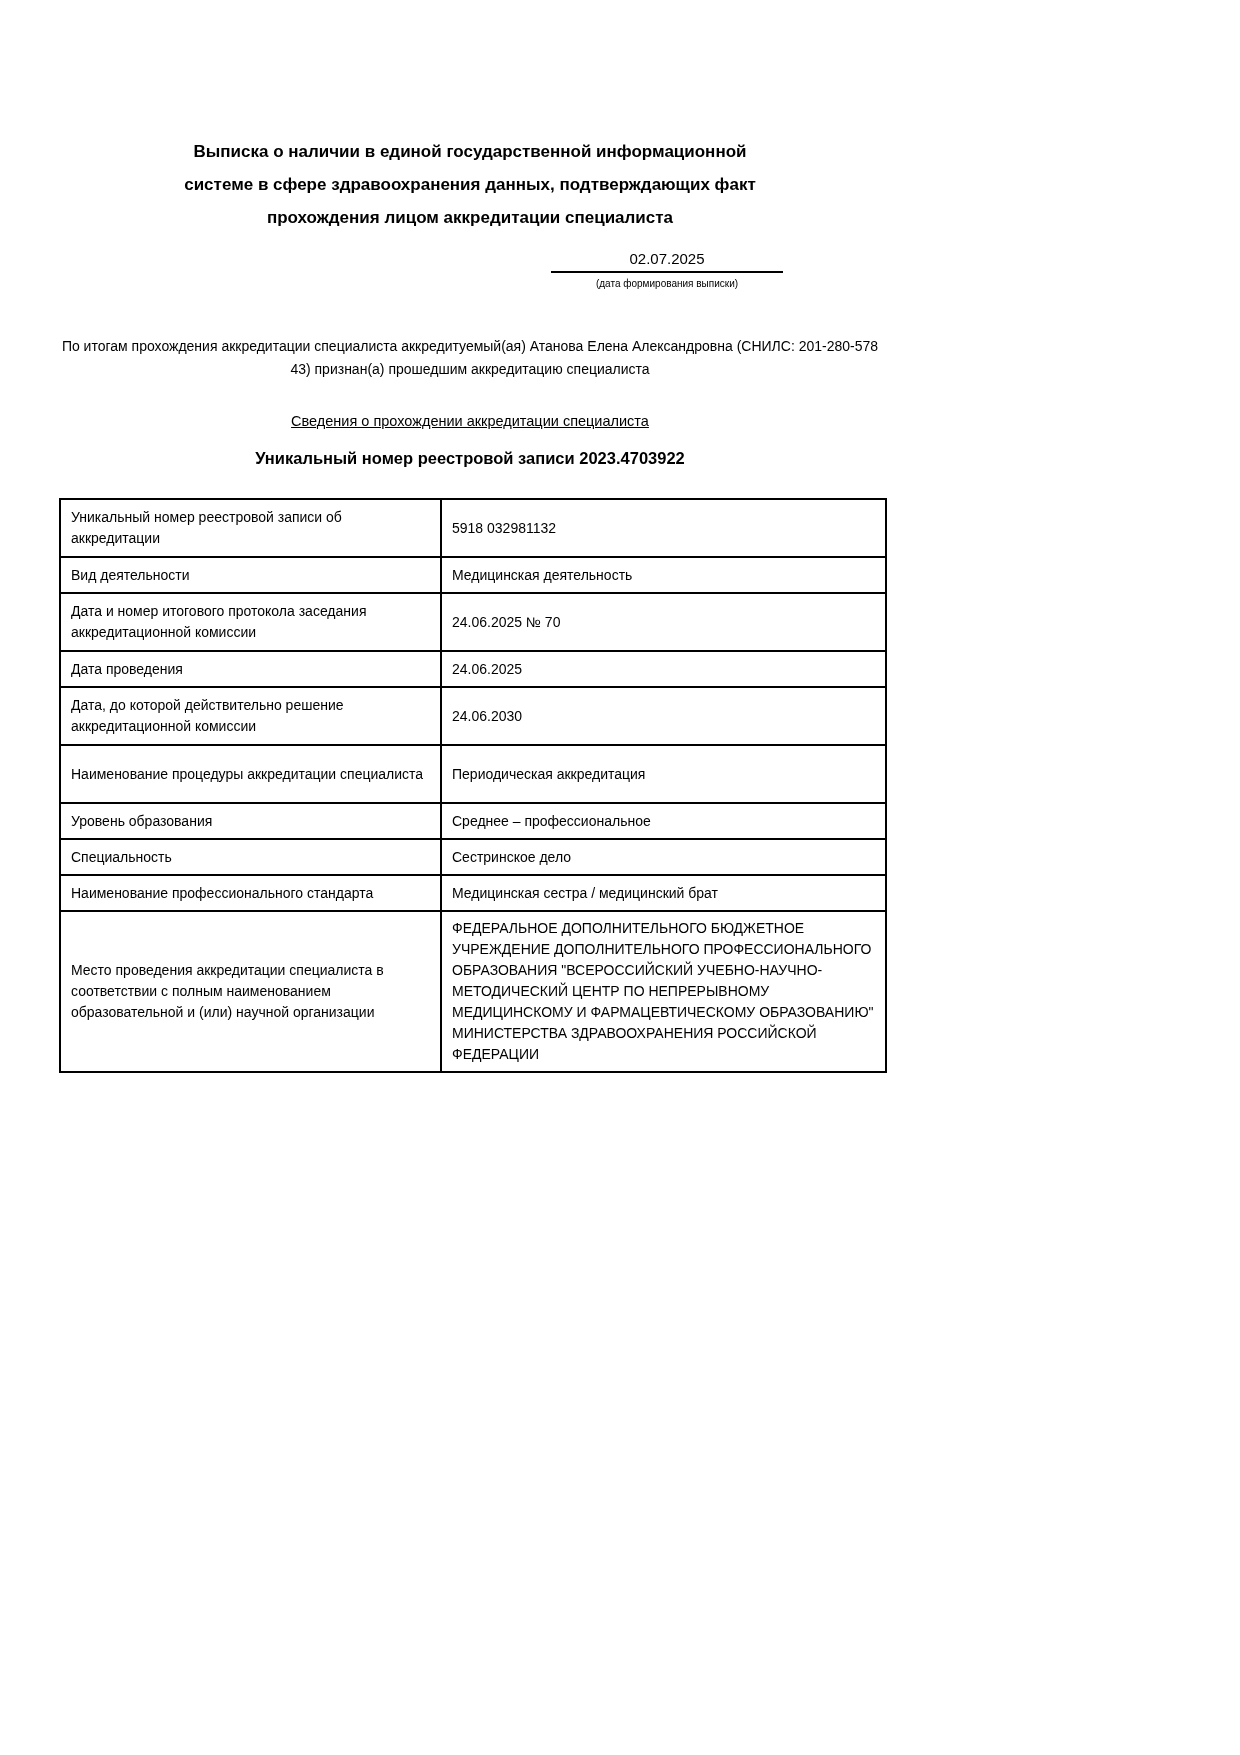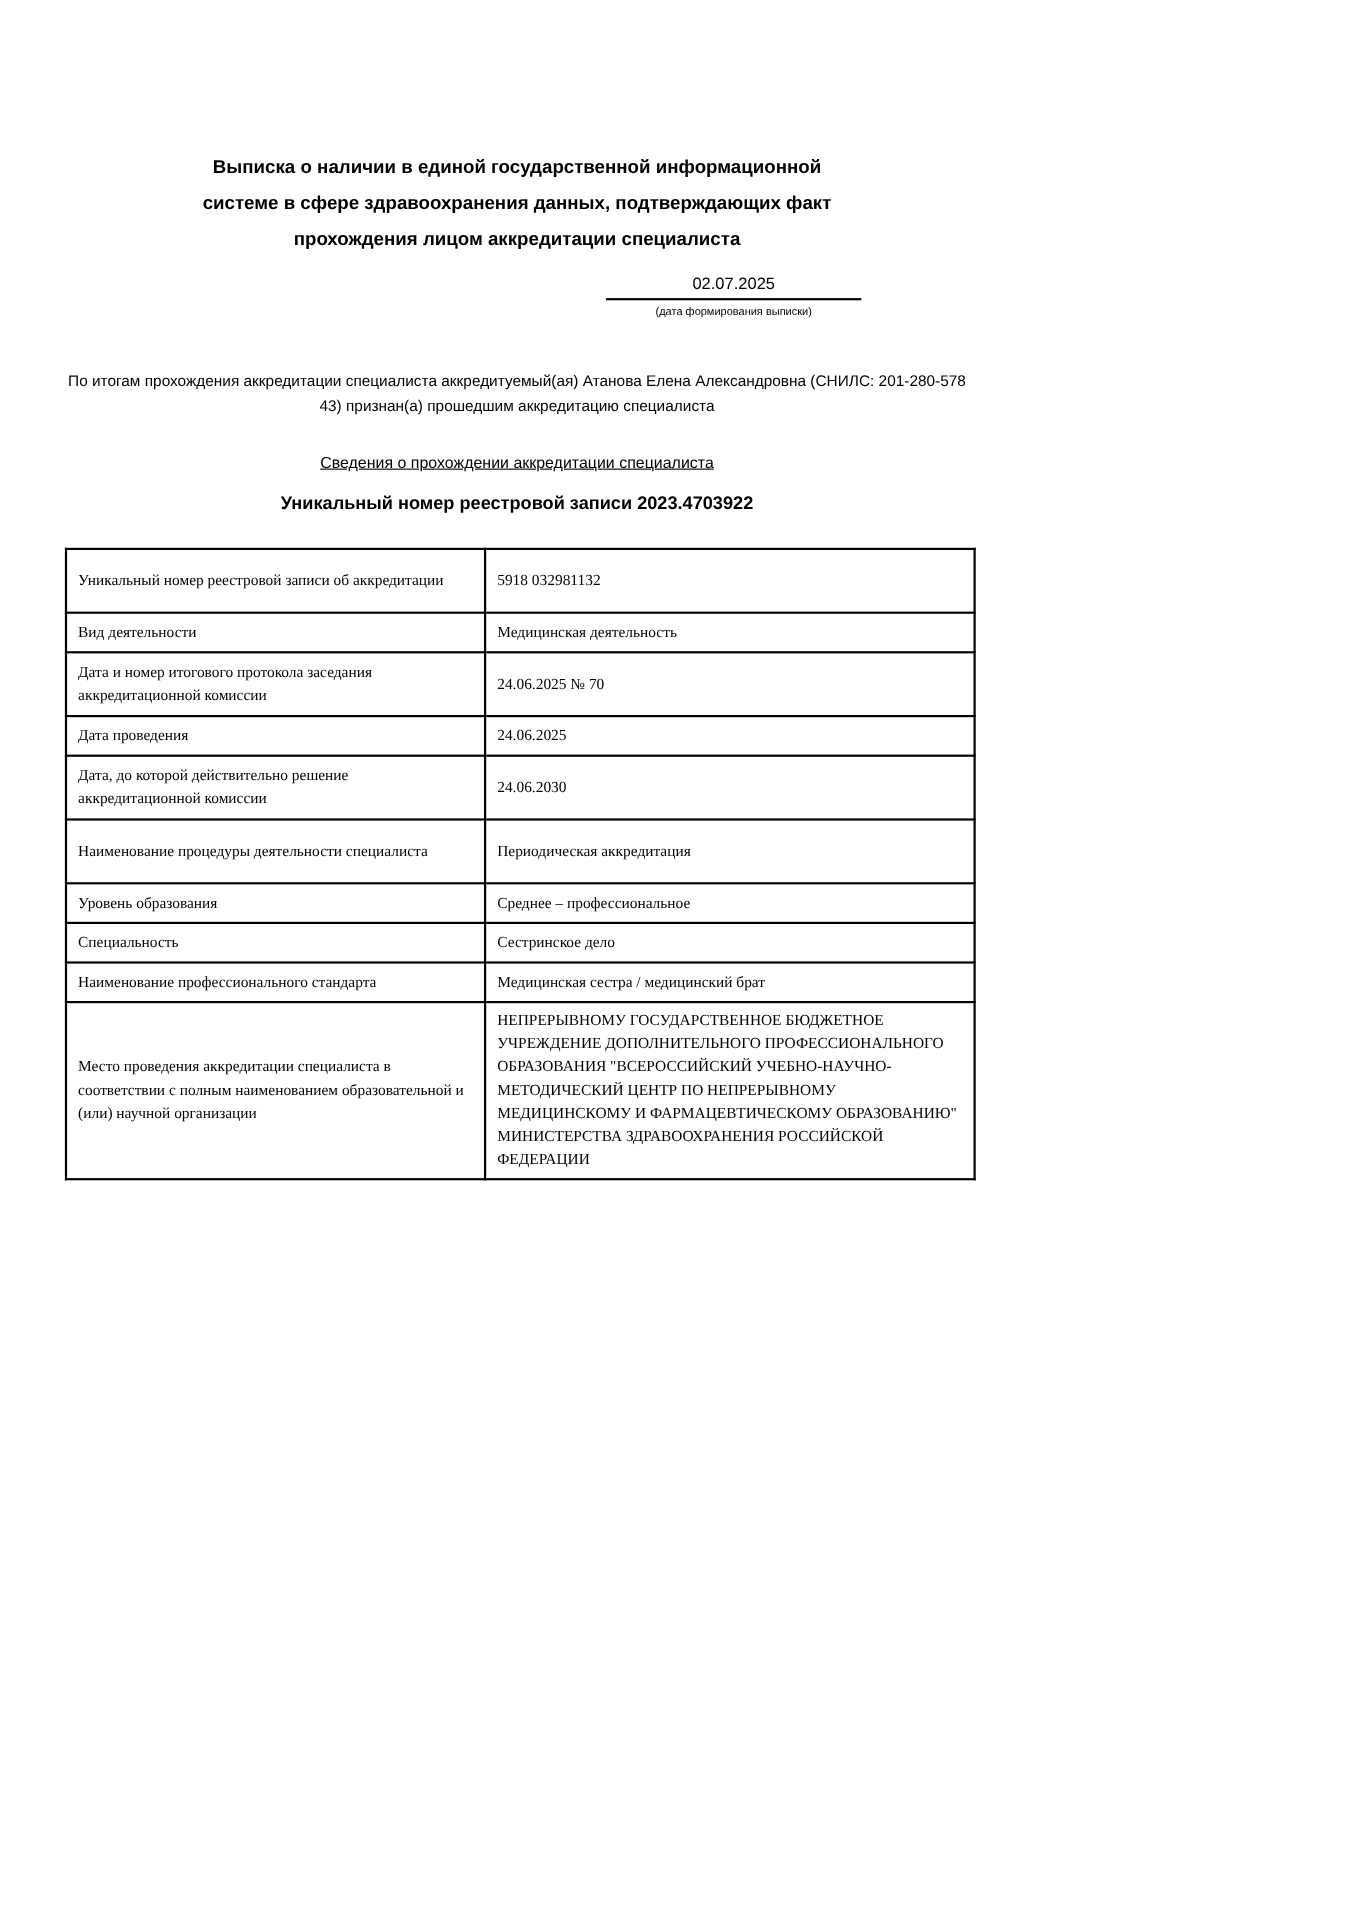--- a/index.html
+++ b/index.html
@@ -61,21 +61,20 @@
     margin-top: 20px;
     text-align: center;
     font-size: 16.5px;
     font-weight: bold;
   }
   table.accreditation-table {
     margin-top: 30px;
     border-collapse: collapse;
     width: 822px;
     table-layout: fixed;
-    font-family: Liberation Serif, serif;
   }
   table.accreditation-table td {
     border: 2px solid #000000;
     padding: 6px 10px;
     font-size: 14px;
     line-height: 21px;
     vertical-align: middle;
     word-wrap: break-word;
   }
   td.label-cell  { width: 359px; }
@@ -121,35 +120,35 @@
       </tr>
       <tr class="row-short">
         <td class="label-cell">Дата проведения</td>
         <td class="value-cell">24.06.2025</td>
       </tr>
       <tr class="row-tall">
         <td class="label-cell">Дата, до которой действительно решение аккредитационной комиссии</td>
         <td class="value-cell">24.06.2030</td>
       </tr>
       <tr class="row-tall">
-        <td class="label-cell">Наименование процедуры деятельности специалиста</td>
+        <td class="label-cell">Наименование процедуры аккредитации специалиста</td>
         <td class="value-cell">Периодическая аккредитация</td>
       </tr>
       <tr class="row-short">
         <td class="label-cell">Уровень образования</td>
         <td class="value-cell">Среднее – профессиональное</td>
       </tr>
       <tr class="row-short">
         <td class="label-cell">Специальность</td>
         <td class="value-cell">Сестринское дело</td>
       </tr>
       <tr class="row-short">
         <td class="label-cell">Наименование профессионального стандарта</td>
         <td class="value-cell">Медицинская сестра / медицинский брат</td>
       </tr>
       <tr>
         <td class="label-cell">Место проведения аккредитации специалиста в соответствии с полным наименованием образовательной и (или) научной организации</td>
-        <td class="value-cell">НЕПРЕРЫВНОМУ ГОСУДАРСТВЕННОЕ БЮДЖЕТНОЕ УЧРЕЖДЕНИЕ ДОПОЛНИТЕЛЬНОГО ПРОФЕССИОНАЛЬНОГО ОБРАЗОВАНИЯ "ВСЕРОССИЙСКИЙ УЧЕБНО-НАУЧНО-МЕТОДИЧЕСКИЙ ЦЕНТР ПО НЕПРЕРЫВНОМУ МЕДИЦИНСКОМУ И ФАРМАЦЕВТИЧЕСКОМУ ОБРАЗОВАНИЮ" МИНИСТЕРСТВА ЗДРАВООХРАНЕНИЯ РОССИЙСКОЙ ФЕДЕРАЦИИ</td>
+        <td class="value-cell">ФЕДЕРАЛЬНОЕ ДОПОЛНИТЕЛЬНОГО БЮДЖЕТНОЕ УЧРЕЖДЕНИЕ ДОПОЛНИТЕЛЬНОГО ПРОФЕССИОНАЛЬНОГО ОБРАЗОВАНИЯ "ВСЕРОССИЙСКИЙ УЧЕБНО-НАУЧНО-МЕТОДИЧЕСКИЙ ЦЕНТР ПО НЕПРЕРЫВНОМУ МЕДИЦИНСКОМУ И ФАРМАЦЕВТИЧЕСКОМУ ОБРАЗОВАНИЮ" МИНИСТЕРСТВА ЗДРАВООХРАНЕНИЯ РОССИЙСКОЙ ФЕДЕРАЦИИ</td>
       </tr>
     </tbody>
   </table>
 
 </div>
 
 </body></html>

